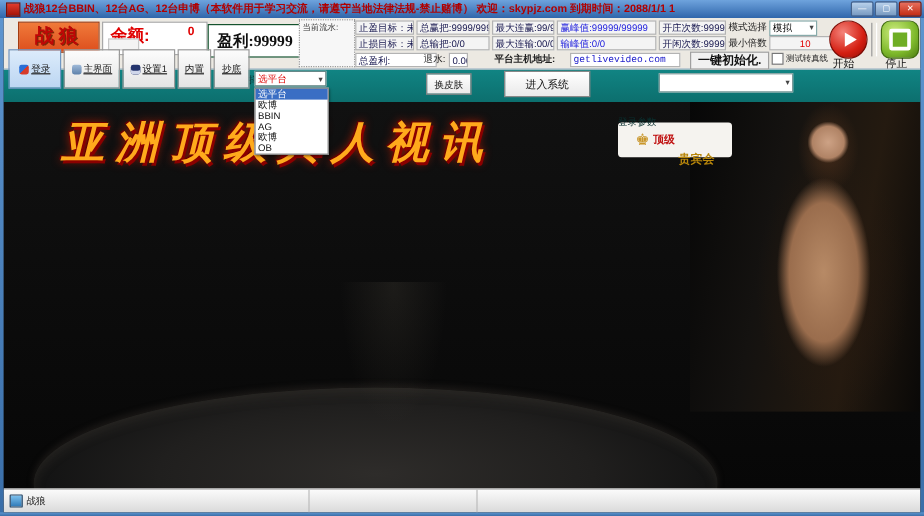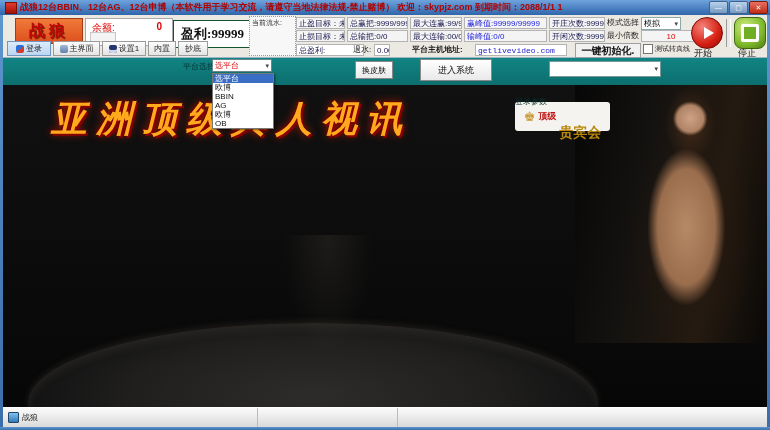--- a/index.html
+++ b/index.html
@@ -26,21 +26,21 @@
         background:linear-gradient(#5d95cf,#3a6ea8);z-index:40;}
   
   .toppanel{position:absolute;left:3px;top:15px;width:764px;height:42px;
             background:#ece9e2;border-bottom:1px solid #9fb6c6;z-index:30;}
   .logo{position:absolute;left:12px;top:3px;width:66px;height:24px;
         background:linear-gradient(#f07a3a,#dd4f1d);border:1px solid #a33c10;
         color:#c00606;font-weight:bold;font-size:16px;line-height:24px;text-align:center;
         letter-spacing:4px;text-shadow:1px 1px 0 #7a2a08;}
   .balbox{position:absolute;left:82px;top:3px;width:86px;height:26px;background:#fff;
           border:1px solid #a9a9a9;}
-  .balbox .lbl{position:absolute;left:6px;top:2px;color:#e00000;font-weight:normal;font-size:10px;}
+  .balbox .lbl{position:absolute;left:6px;top:2px;color:#e00000;font-weight:bold;font-size:14px;}
   .balbox .val{position:absolute;right:10px;top:2px;color:#e00000;font-weight:bold;font-size:10px;}
   .balbox .mini{position:absolute;left:4px;bottom:3px;width:24px;height:8px;background:#f4f4f4;
           border:1px solid #c8c8c8;}
   .profitbox{position:absolute;left:170px;top:5px;width:77px;height:26px;background:#fff;
           border:1px solid #14532d;display:flex;align-items:center;justify-content:center;
           font-family:"Liberation Serif",serif;font-weight:bold;font-size:13px;color:#111;}
   .flowgrp{position:absolute;left:246px;top:1px;width:45px;height:38px;
           border:1px dotted #9a9a9a;background:#f7f7f7;}
   .flowgrp .glbl{font-size:7px;color:#333;padding:1px 2px;display:block;}
   
@@ -65,23 +65,23 @@
   .play-tri{width:0;height:0;border-left:10px solid #fff;border-top:6px solid transparent;
      border-bottom:6px solid transparent;margin-left:3px;}
   .stopbtn{position:absolute;left:731px;top:2px;width:30px;height:30px;border-radius:8px;
      background:radial-gradient(circle at 35% 30%,#cdeb7e,#7fba2c 60%,#4c7c12);
      border:1px solid #3f6b0e;display:flex;align-items:center;justify-content:center;cursor:pointer;}
   .stop-sq{width:12px;height:12px;border:3px solid #fff;border-radius:2px;background:#6fae25;}
   .btnlbl{position:absolute;top:32px;font-size:9px;color:#111;}
   .vsep{position:absolute;left:723px;top:4px;height:28px;width:3px;
      border-left:1px solid #9a9a9a;border-right:1px solid #fff;}
   
-  .tbbtn{position:absolute;top:26px;height:15px;background:linear-gradient(#fcfcfc,#e4e4e4);
+  .tbbtn{position:absolute;top:26px;height:33px;background:linear-gradient(#fcfcfc,#e4e4e4);
      border:1px solid #9a9a9a;font-size:8px;color:#222;display:flex;align-items:center;
-     justify-content:center;gap:2px;box-sizing:border-box;cursor:pointer;}
+     justify-content:center;gap:2px;box-sizing:border-box;cursor:pointer;text-decoration:underline;}
   .tbbtn.sel{background:linear-gradient(#dcebfb,#bcd6f2);border-color:#6f96c2;}
   .ticon{width:8px;height:8px;flex:none;border-radius:2px;}
   .ticon.login{background:linear-gradient(135deg,#2a6fd6 50%,#d63a2a 50%);}
   .ticon.home{background:linear-gradient(#9fb9d8,#5f82ab);}
   .ticon.save{background:#24356e;box-shadow:inset 0 -3px 0 #cfd6ea;}
   
   .tealbar{position:absolute;left:3px;top:57px;width:764px;height:28px;
      background:linear-gradient(#118584,#0c6f6e);z-index:20;}
   .tlbl{position:absolute;font-size:8px;color:#09302f;line-height:12px;white-space:nowrap;}
   .pdrop{position:absolute;left:209px;top:2px;width:60px;height:13px;background:#fff;
@@ -101,21 +101,21 @@
   
   .content{position:absolute;left:3px;top:85px;width:764px;height:323px;
      background:linear-gradient(#111 0%,#0b0b0b 60%,#070707 100%);overflow:hidden;z-index:10;}
   .banner{position:absolute;left:48px;top:10px;font-family:"DejaVu Serif",serif;
      font-style:italic;font-weight:bold;font-size:36px;letter-spacing:9px;color:#ffaa1c;
      text-shadow:2px 2px 0 #8a0000,-1px -1px 0 #6a0000,0 0 8px #c41e00;white-space:nowrap;}
   .viplogo{position:absolute;left:512px;top:17px;width:95px;height:29px;background:#f5f3ef;
      border-radius:3px;display:flex;align-items:center;justify-content:center;gap:3px;}
   .crown{color:#c9962a;font-size:13px;line-height:13px;}
   .vip-red{color:#c01212;font-size:9px;font-weight:bold;}
-  .vip-gold{color:#b8860b;font-size:14px;font-weight:bold;margin-top:32px;}
+  .vip-gold{color:#b8860b;font-size:10px;font-weight:bold;margin-top:32px;}
   .photo{position:absolute;right:0;top:0;width:192px;height:258px;
      background:
        radial-gradient(circle 24px at 60% 13%, #cda285 0%, #b08365 55%, rgba(0,0,0,0) 72%),
        radial-gradient(ellipse 34px 50px at 60% 15%, rgba(72,45,26,.95), rgba(0,0,0,0) 75%),
        radial-gradient(ellipse 52px 105px at 58% 55%, #b78a66 0%, #9a6d4d 55%, rgba(0,0,0,0) 75%),
        radial-gradient(ellipse 80px 140px at 62% 60%, rgba(40,26,16,.8), rgba(0,0,0,0) 80%),
        linear-gradient(100deg,#070707 0%,#141210 35%,#241a10 70%,#090807 100%);}
   .stage{position:absolute;left:25px;top:238px;width:570px;height:160px;border-radius:50%;
      background:radial-gradient(ellipse at 50% 45%, #2e2c2a 0%, #201f1e 45%, #141414 68%, #0c0c0c 80%);
      box-shadow:0 -2px 6px rgba(90,80,70,.25), inset 0 4px 10px rgba(120,110,95,.18);}

